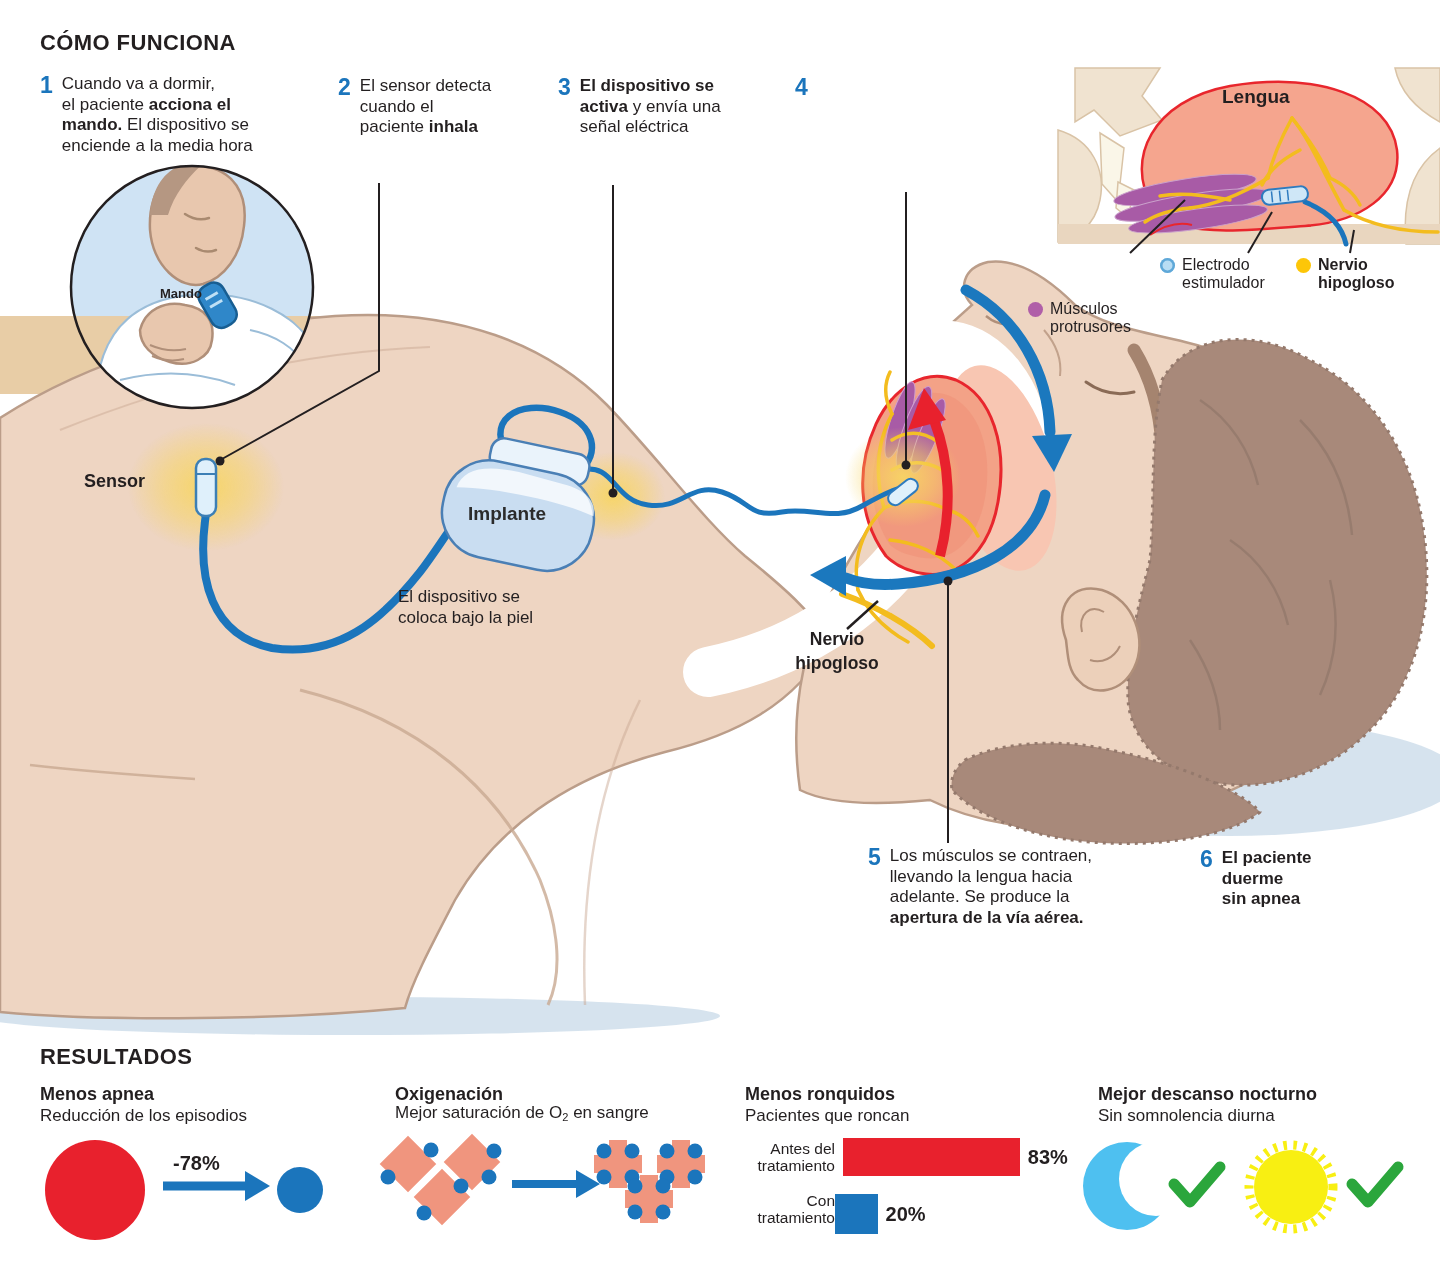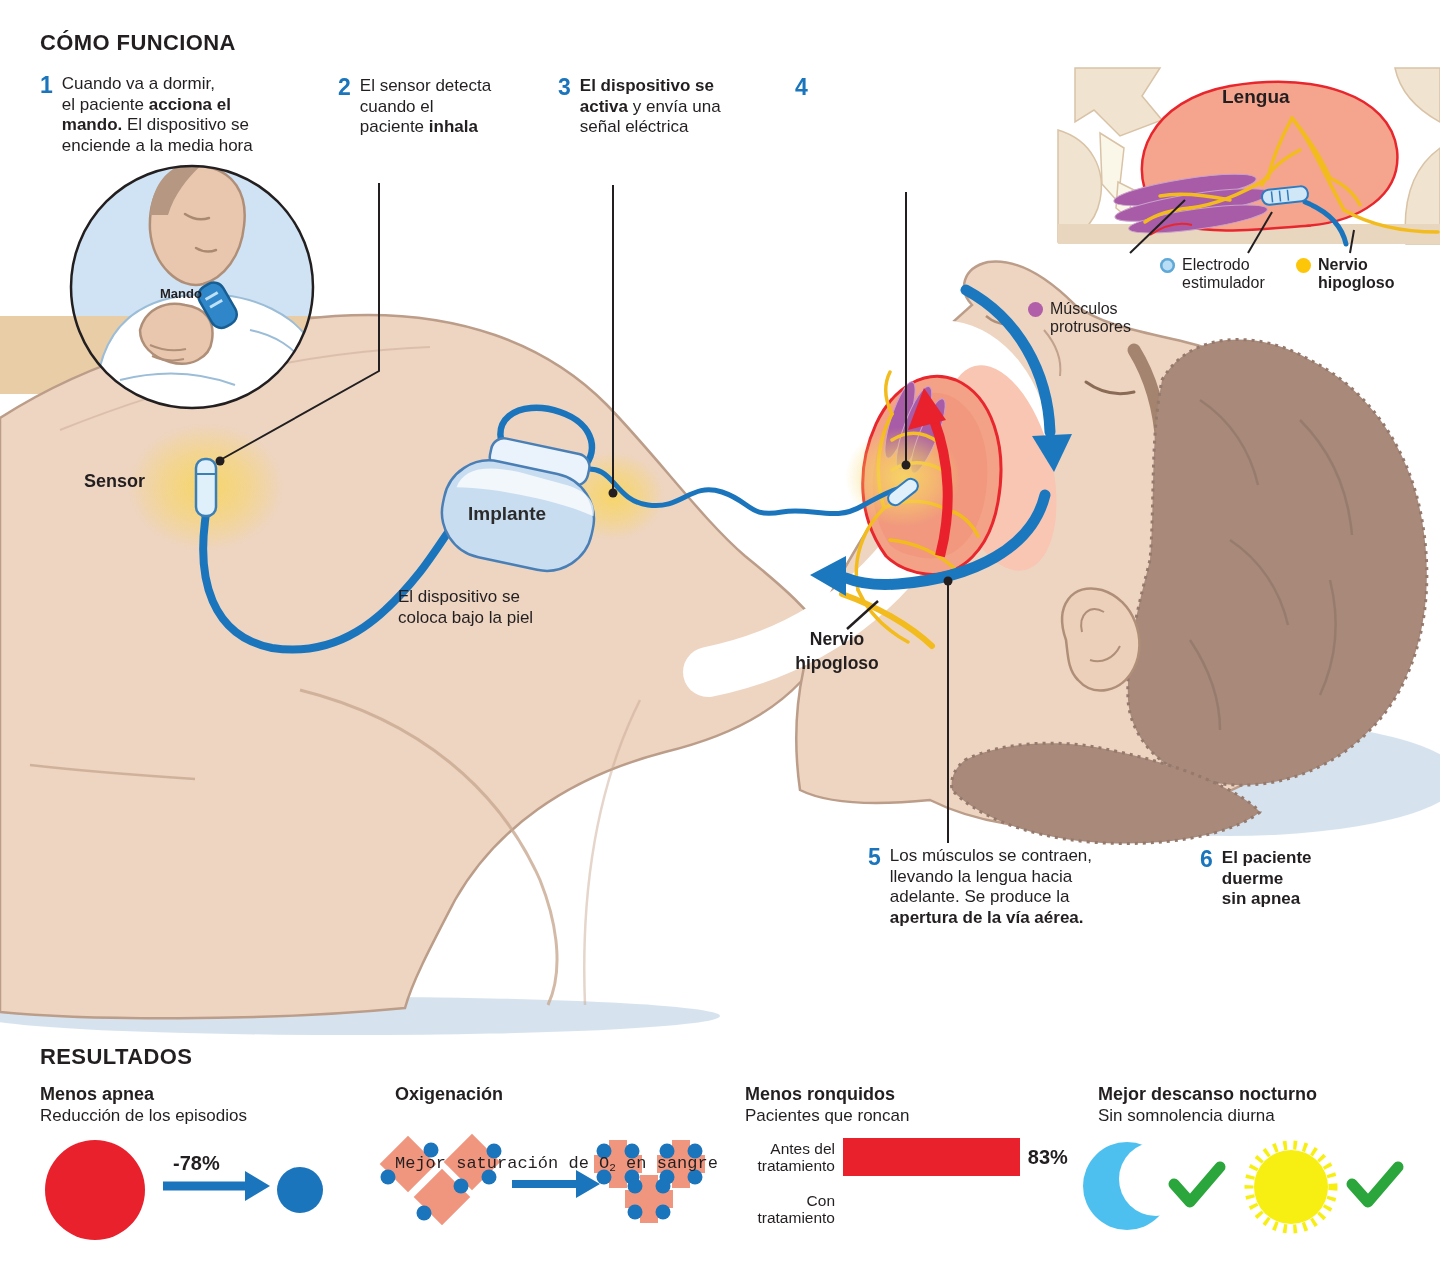--- a/index.html
+++ b/index.html
@@ -367,32 +367,36 @@
 hipogloso</span>
 </div>
 
 <div class="abs h1" style="left:40px;top:1044px;">RESULTADOS</div>
 
 <div class="abs panel-h" style="left:40px;top:1084px;">Menos apnea</div>
 <div class="abs panel-s" style="left:40px;top:1106px;">Reducción de los episodios</div>
 <div class="abs big" style="left:173px;top:1152px;">-78%</div>
 
 <div class="abs panel-h" style="left:395px;top:1084px;">Oxigenación</div>
-<div class="abs panel-s" style="left:395px;top:1154px;font-family:Liberation Mono, monospace;"><span>Mejor saturación de O</span><span style="font-size: 0.65em; vertical-align: -0.25em;">2</span><span> en sangre</span></div>
+<div class="abs panel-s" style="left:395px;top:1103px;"><span>Mejor saturación de O</span><span style="font-size: 0.65em; vertical-align: -0.25em;">2</span><span> en sangre</span></div>
 
 <div class="abs panel-h" style="left:745px;top:1084px;">Menos ronquidos</div>
 <div class="abs panel-s" style="left:745px;top:1106px;">Pacientes que roncan</div>
 
 <div class="abs chart" style="left:713px;top:1138px;">
   <div class="chart-row">
     <div class="bar-label">Antes del
 tratamiento</div>
     <div class="bar" style="background: rgb(232, 33, 45); width: 176.79px;"></div>
     <span class="pct">83%</span>
   </div>
+  <div class="chart-row" style="margin-left: 122px;">
+    <div class="bar" style="height: 40px; background: rgb(27, 117, 188); width: 42.6px;"></div>
+    <span class="pct">20%</span>
+  </div>
 </div>
 <div class="abs bar-label" style="left:713px;top:1192px;">Con
 tratamiento</div>
 
 <div class="abs panel-h" style="left:1098px;top:1084px;">Mejor descanso nocturno</div>
 <div class="abs panel-s" style="left:1098px;top:1106px;">Sin somnolencia diurna</div>
 
 </div>
 
 </body></html>

